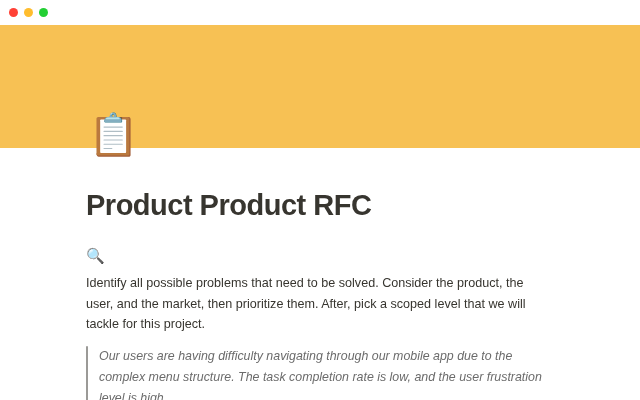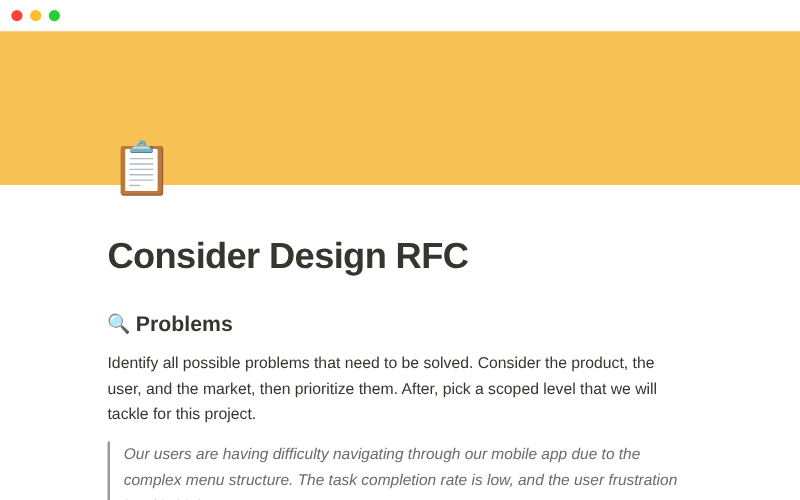--- a/index.html
+++ b/index.html
@@ -166,25 +166,24 @@
   </div>
 
   <div class="cover"></div>
 
   <div class="page">
 
     <div class="page-icon">📋</div>
 
     <div class="content">
 
-      <h1 class="page-title">Consider Design RFC</h1>
+      <h1 class="page-title">Product Product RFC</h1>
 
       <h2 class="section-heading">
         <span class="heading-emoji">🔍</span>
-        <span>Problems</span>
       </h2>
 
       <p class="paragraph">Identify all possible problems that need to be solved. Consider the product, the user, and the market, then prioritize them. After, pick a scoped level that we will tackle for this project.</p>
 
       <div class="quote-block">
         <div class="quote-bar"></div>
         <div class="quote-text">Our users are having difficulty navigating through our mobile app due to the complex menu structure. The task completion rate is low, and the user frustration level is high.</div>
       </div>
 
     </div>

